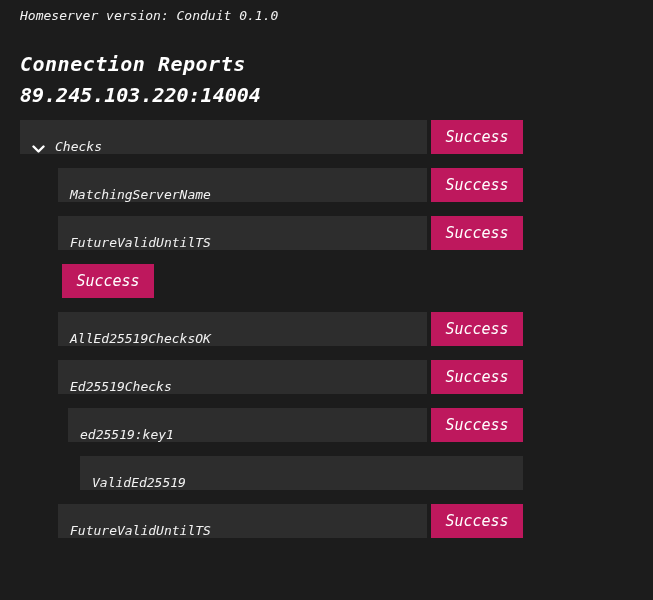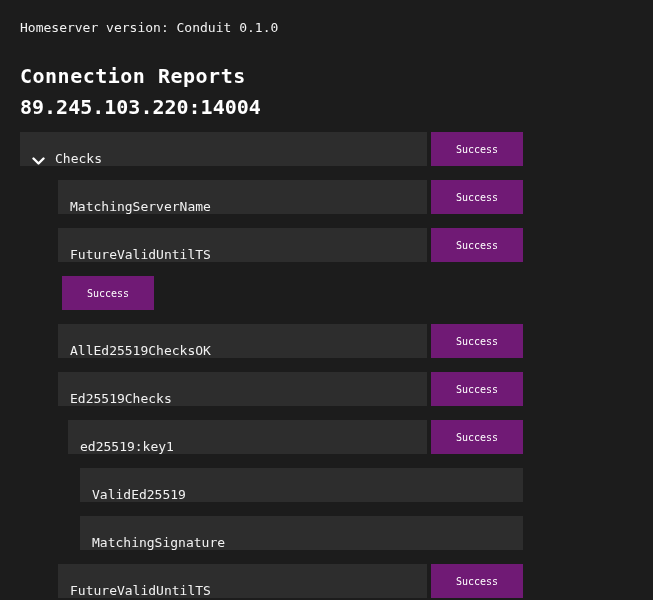--- a/index.html
+++ b/index.html
@@ -9,21 +9,22 @@
     width: 653px;
     height: 600px;
     overflow: hidden;
     font-family: "DejaVu Sans Mono", "Liberation Mono", monospace;
     color: #ffffff;
   }
   .page {
     box-sizing: border-box;
     width: 537px;
     height: 600px;
-    padding: 20px 14px 0 20px;
+    padding: 8px 14px 0 20px;
+    font-style: italic;
   }
   .hs-version {
     font-size: 13px;
     line-height: 15px;
     color: #f2f2f2;
   }
   .title {
     margin: 30px 0 0 0;
     font-size: 20px;
     line-height: 23px;
@@ -60,23 +61,23 @@
     margin-right: 10px;
   }
   .row-label {
     font-size: 13px;
     color: #f2f2f2;
     white-space: nowrap;
   }
   .badge {
     width: 92px;
     margin-left: 4px;
-    background: #701a75;
+    background: #be185d;
     color: #ffffff;
-    font-size: 10px;
+    font-size: 15px;
     display: flex;
     align-items: center;
     justify-content: center;
     flex: none;
   }
   
   .level-0 { margin-left: 0; }
   .level-1 { margin-left: 38px; }
   .level-2 { margin-left: 48px; }
   .level-3 { margin-left: 60px; }
@@ -134,25 +135,20 @@
         <div class="row-main">
           <span class="row-label">ed25519:key1</span>
         </div>
         <div class="badge">Success</div>
       </div>
       <div class="row level-3">
         <div class="row-main">
           <span class="row-label">ValidEd25519</span>
         </div>
       </div>
-      <div class="row level-3">
-        <div class="row-main">
-          <span class="row-label">MatchingSignature</span>
-        </div>
-      </div>
       <div class="row level-1">
         <div class="row-main">
           <span class="row-label">FutureValidUntilTS</span>
         </div>
         <div class="badge">Success</div>
       </div>
     </div>
 </div>
 
 </body></html>

